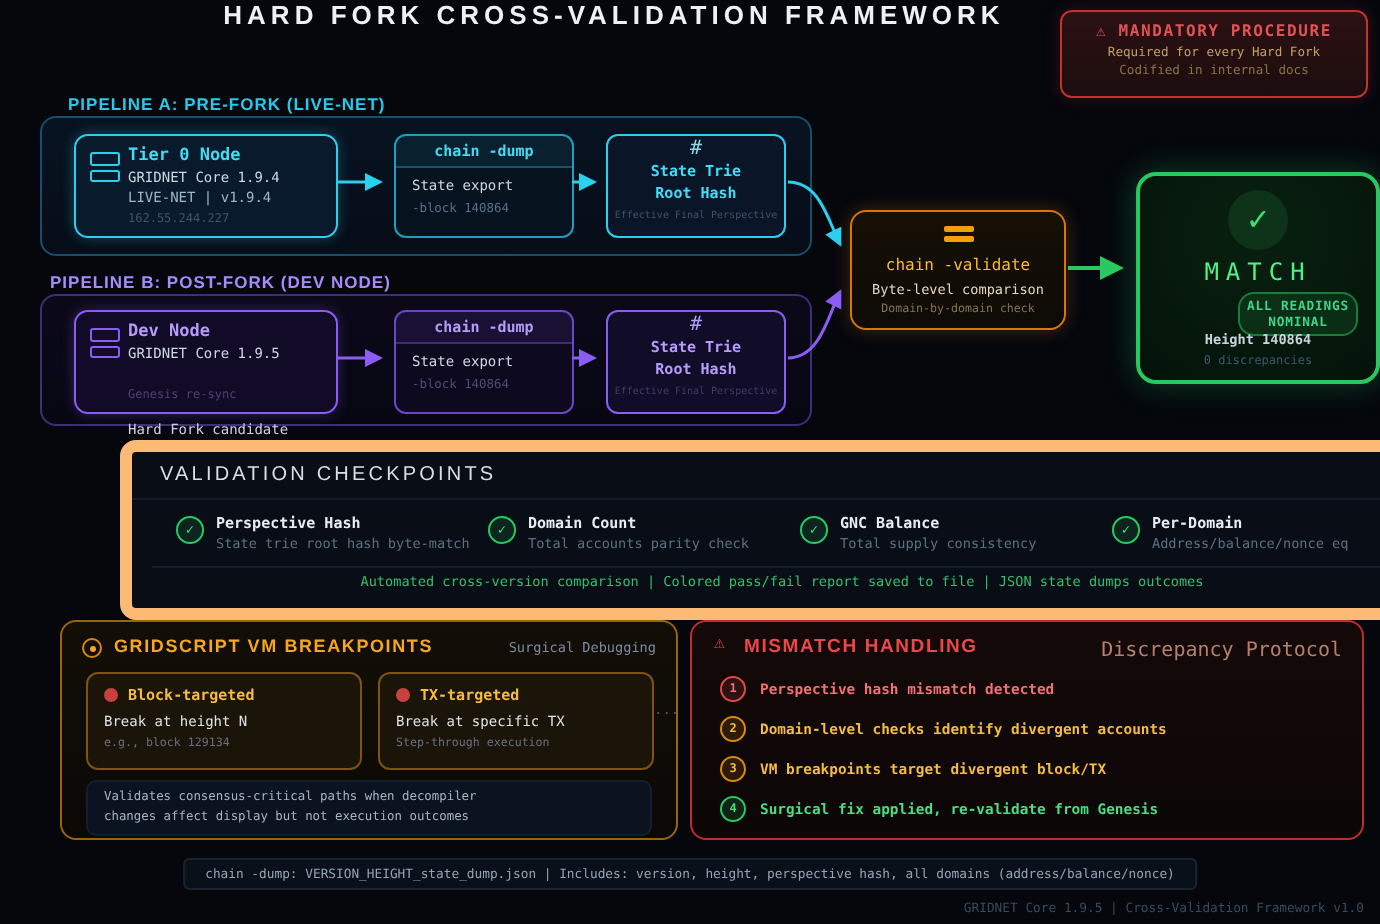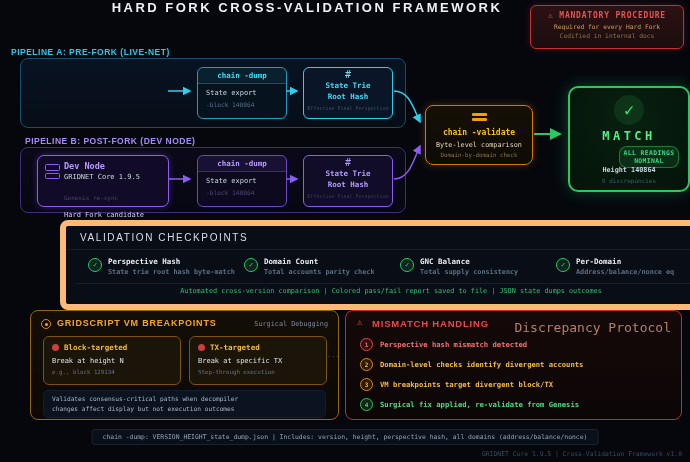--- a/index.html
+++ b/index.html
@@ -7,21 +7,21 @@
          font-family:"DejaVu Sans Mono",monospace;color:#cdd7e1;}
   .abs{position:absolute;}
   .sans{font-family:"Liberation Sans","DejaVu Sans",sans-serif;}
   
   .title{left:0;top:8;width:530;text-align:center;font-size:13px;font-weight:bold;
          letter-spacing:2.5px;color:#edf1f7;width:530px;margin-left:42px;}
   .subtitle{left:0;top:28px;width:530px;text-align:center;font-size:8px;letter-spacing:2.1px;color:#7d8a9c;}
   
   .mand{right:6px;top:5px;width:152px;height:42px;border:1px solid #c53030;border-radius:6px;
         background:linear-gradient(180deg,#2c1113,#1c0d0e);box-shadow:0 0 8px rgba(197,48,48,.25);}
-  .mand-title{margin-top:5px;text-align:center;font-size:8px;font-weight:bold;color:#e25353;letter-spacing:.8px;}
+  .mand-title{margin-top:5px;text-align:left;font-size:8px;font-weight:bold;color:#e25353;letter-spacing:.8px;padding-left:17px;}
   .mand-l1{margin-top:3px;text-align:center;font-size:6.3px;color:#c89e62;}
   .mand-l2{margin-top:2px;text-align:center;font-size:6.3px;color:#8b7347;}
   
   .plabel{font-size:8.5px;font-weight:bold;letter-spacing:.5px;}
   
   .pa{left:20px;top:58px;width:384px;height:68px;border:1px solid #14506b;border-radius:8px;
       background:linear-gradient(180deg,#081322,#060d17);}
   .pb{left:20px;top:147px;width:384px;height:64px;border:1px solid #3f2d7a;border-radius:8px;
       background:linear-gradient(180deg,#0b0918,#070713);}
   .nodebox{border-radius:7px;}
@@ -47,45 +47,45 @@
   .ta{left:282px;top:8px;border:1px solid #2bd0ee;background:#0a1628;}
   .tb{left:282px;top:7px;border:1px solid #8b5cf6;background:#110c28;}
   .tsym{left:0;right:0;top:1px;font-size:10px;}
   .tt1{left:0;right:0;top:13px;font-size:7.5px;font-weight:bold;}
   .tt2{left:0;right:0;top:24px;font-size:7.5px;font-weight:bold;}
   .tcap{left:0;right:0;top:37px;font-size:5px;}
   
   .val{left:425px;top:105px;width:106px;height:58px;border:1.5px solid #d97706;border-radius:8px;
        background:linear-gradient(180deg,#161006,#0e0a05);box-shadow:0 0 9px rgba(217,119,6,.3);text-align:center;}
   .eqbar{width:15px;height:2.5px;background:#f59e0b;border-radius:1px;margin:0 auto 2.5px auto;}
-  .vt{left:0;right:0;top:22px;font-size:8px;font-weight:bold;color:#fbbf24;}
+  .vt{left:0;right:0;top:22px;font-size:8px;font-weight:normal;color:#fbbf24;}
   .vl1{left:0;right:0;top:35px;font-size:6.8px;color:#e6d9bd;}
   .vl2{left:0;right:0;top:46px;font-size:5.8px;color:#85744f;}
   
   .match{left:568px;top:86px;width:118px;height:102px;border:2px solid #27c960;border-radius:10px;
          background:radial-gradient(circle at 50% 30%,#08200f,#04130a);
          box-shadow:0 0 16px rgba(39,201,96,.3);text-align:center;}
   .mcircle{left:44px;top:7px;width:30px;height:30px;border-radius:50%;background:#0d3318;
            line-height:30px;font-size:17px;font-weight:bold;color:#3fe07a;}
-  .mt{left:0;right:0;top:41px;font-size:12px;font-weight:bold;letter-spacing:3.5px;color:#4ef08a;}
+  .mt{left:0;right:0;top:41px;font-size:12px;font-weight:normal;letter-spacing:3.5px;color:#4ef08a;}
   .mbadge{left:9px;right:9px;top:58px;border:1px solid rgba(39,201,96,.5);border-radius:8px;
           background:rgba(39,201,96,.12);font-size:6.4px;font-weight:bold;color:#3fd68a;
           padding:2px 0;letter-spacing:.4px;margin-left:40px;}
   .mh{left:0;right:0;top:78px;font-size:6.8px;font-weight:bold;color:#c9d4de;}
   .md{left:0;right:0;top:89px;font-size:6px;color:#41566b;}
   
   .cp{left:20px;top:220px;width:650px;height:78px;border:6px solid #fdba74;border-radius:8px;background:#090e16;margin-left:40px;}
   .cp-head{left:0;right:0;top:0;height:23px;border-bottom:1px solid #131c29;}
   .cp-title{left:14px;top:0;line-height:23px;font-size:10px;letter-spacing:1.6px;color:#d8dfe9;}
   .cp-item{top:31px;width:152px;}
   .ccheck{left:0;top:1px;width:12px;height:12px;border-radius:50%;border:1px solid #27c960;
           background:rgba(39,201,96,.13);text-align:center;line-height:12px;font-size:7px;color:#3fe07a;}
   .citxt{left:20px;top:0;}
   .cit{font-size:7.5px;font-weight:bold;color:#e8edf3;}
-  .cid{font-size:6.8px;color:#5a7082;margin-top:2px;font-weight:bold;}
+  .cid{font-size:6.8px;color:#5a7082;margin-top:2px;}
   .cp-div{left:10px;right:10px;top:57px;border-top:1px solid #11202a;}
   .cp-foot{left:0;right:0;top:61px;text-align:center;font-size:6.8px;color:#2fbf71;}
   
   .bp{left:30px;top:310px;width:307px;height:108px;border:1px solid #9a6508;border-radius:8px;
       background:linear-gradient(180deg,#130e07,#0b0806);}
   .bp-icon{left:10px;top:8px;width:8px;height:8px;border-radius:50%;border:1.5px solid #d98a0b;}
   .bp-icon span{position:absolute;left:2.5px;top:2.5px;width:3px;height:3px;border-radius:50%;background:#f5a623;}
   .bp-title{left:26px;top:7px;font-size:9px;font-weight:bold;color:#f5a623;letter-spacing:.8px;}
   .bp-tag{right:10px;top:9px;font-size:6.8px;color:#7d8aa0;}
   .card{top:25px;width:136px;height:47px;border:1px solid #7d540e;border-radius:6px;background:#1b1408;}
@@ -94,21 +94,21 @@
   .cl1{left:8px;top:20px;font-size:7px;color:#dde3ea;}
   .cl2{left:8px;top:32px;font-size:5.8px;color:#667185;}
   .bp-ell{left:296px;top:40px;font-size:7px;color:#4a5568;}
   .note{left:12px;top:79px;width:265px;background:#0b1220;border:1px solid #141e2e;border-radius:5px;
         padding:3px 8px;font-size:6.2px;color:#a7b4c4;line-height:1.65;}
   
   .mm{left:345px;top:310px;width:335px;height:108px;border:1px solid #bf2c2c;border-radius:8px;
       background:linear-gradient(180deg,#150909,#0c0606);}
   .mm-warn{left:11px;top:6px;font-size:9px;color:#e04848;}
   .mm-title{left:26px;top:7px;font-size:9.5px;font-weight:bold;color:#ea4848;letter-spacing:.8px;}
-  .mm-tag{right:10px;top:9px;font-size:13px;color:#b5806a;}
+  .mm-tag{right:10px;top:9px;font-size:10px;color:#b5806a;}
   .step{left:14px;height:12px;}
   .snum{left:0;top:0;width:11px;height:11px;border-radius:50%;text-align:center;line-height:11px;
         font-size:6px;font-weight:bold;}
   .stxt{left:20px;top:2px;font-size:7.2px;font-weight:bold;white-space:nowrap;}
   .lv-red .snum{border:1px solid #e04848;background:rgba(224,72,72,.15);color:#f47171;}
   .lv-red .stxt{color:#f47171;}
   .lv-amber .snum{border:1px solid #d98a0b;background:rgba(217,138,11,.15);color:#f5bc3d;}
   .lv-amber .stxt{color:#f5bc3d;}
   .lv-green .snum{border:1px solid #27c960;background:rgba(39,201,96,.15);color:#4ade80;}
   .lv-green .stxt{color:#4ade80;}
@@ -128,22 +128,32 @@
 
   <div class="abs mand">
     <div class="mand-title">
       <span>⚠</span>
       <span>MANDATORY PROCEDURE</span>
     </div>
     <div class="mand-l1">Required for every Hard Fork</div>
     <div class="mand-l2">Codified in internal docs</div>
   </div>
 
-  <div class="abs plabel sans cyan" style="left:11px;top:47px;color:#29c8e8;">PIPELINE A: PRE-FORK (LIVE-NET)</div>
+  <div class="abs plabel sans cyan" style="left:34px;top:47px;color:#29c8e8;">PIPELINE A: PRE-FORK (LIVE-NET)</div>
   <div class="abs pa">
+    <div class="abs nodebox na">
+      <div class="abs" style="left:7px;top:8px;color:#2bd0ee;">
+        <div class="srv"></div>
+          <div class="srv"></div>
+      </div>
+      <div class="abs nt cyan">Tier 0 Node</div>
+      <div class="abs nl1">GRIDNET Core 1.9.4</div>
+      <div class="abs nl2" style="color:#9db6ca;">LIVE-NET | v1.9.4</div>
+      <div class="abs nl3" style="color:#3e5468;">162.55.244.227</div>
+    </div>
     <div class="abs dump da">
       <div class="dhead">chain -dump</div>
       <div class="abs dl1">State export</div>
       <div class="abs dl2" style="color:#55708a;">-block 140864</div>
     </div>
     <div class="abs trie ta">
       <div class="abs tsym" style="color:#8fd4ea;">#</div>
       <div class="abs tt1 cyan">State Trie</div>
       <div class="abs tt2 cyan">Root Hash</div>
       <div class="abs tcap" style="color:#3c5468;">Effective Final Perspective</div>

